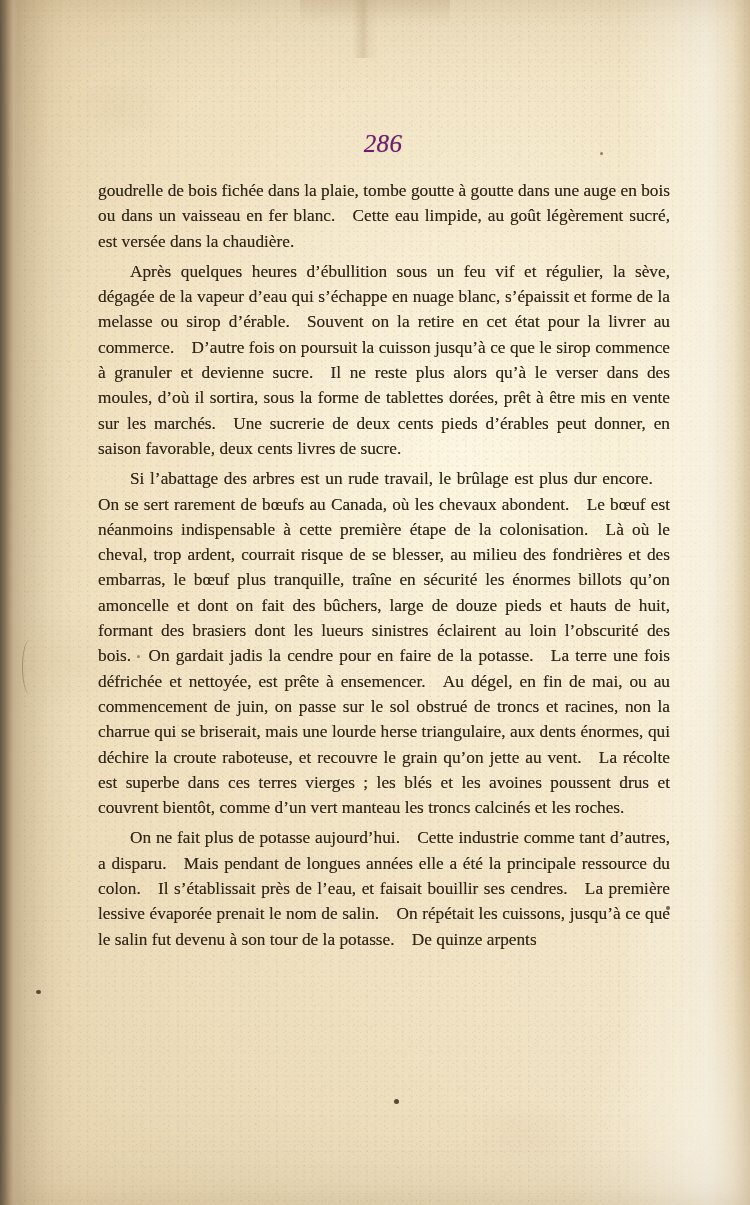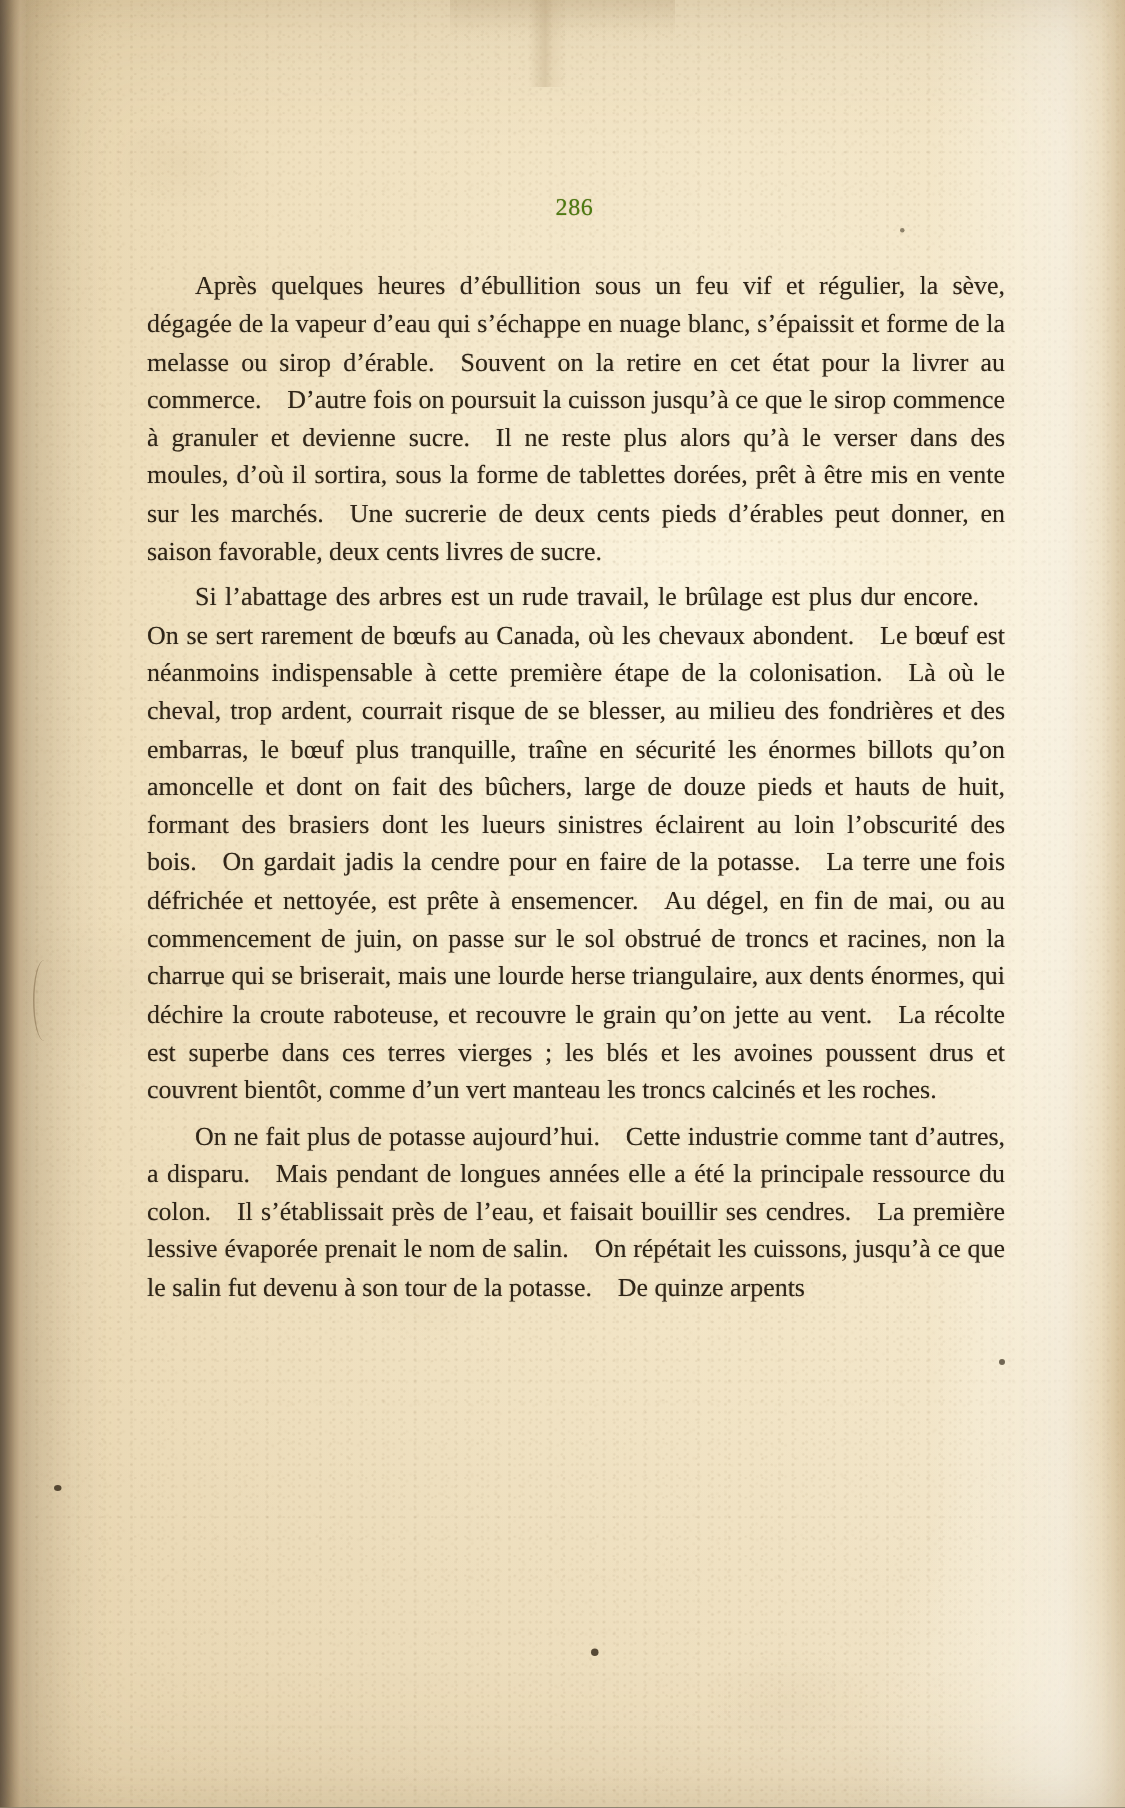--- a/index.html
+++ b/index.html
@@ -172,24 +172,25 @@
     left: 98px;
     top: 0;
     width: 570px;
   }
   .folio {
     position: absolute;
     left: 0;
     top: 130px;
     width: 570px;
     text-align: center;
-    font-size: 16px;
-    color: #4d7c0f;
+    font-size: 25px;
+    color: #701a75;
     letter-spacing: 0.4px;
     text-shadow: 0 0 0.7px rgba(60,46,30,0.55);
+    font-style: italic;
   }
   .para {
     margin: 0;
     color: #2f2518;
     font-size: 17.3px;
     line-height: 25.3px;
     text-align: justify;
     text-justify: inter-word;
     text-shadow: 0 0 0.6px rgba(55,42,26,0.5);
   }
@@ -256,20 +257,21 @@
   <div class="ink-dot dot-left"></div>
   <div class="ink-dot dot-bottom"></div>
   <div class="ink-dot dot-right"></div>
   <div class="ink-dot dot-top"></div>
   <div class="ink-dot dot-mid"></div>
   <div class="pencil-curve"></div>
 
   <div class="textblock">
     <div class="folio">286</div>
     <div id="paragraphs">
+        <p class="para" id="para-1"><span>goudrelle de bois fichée dans la plaie, tombe goutte à goutte dans une auge en bois ou dans un vaisseau en fer blanc. Cette eau limpide, au goût légèrement sucré, est versée dans la chaudière.</span></p>
         <p class="para" id="para-2"><span class="ind"></span><span>Après quelques heures d’ébullition sous un feu vif et régulier, la sève, dégagée de la vapeur d’eau qui s’échappe en nuage blanc, s’épaissit et forme de la melasse ou sirop d’érable. Souvent on la retire en cet état pour la livrer au commerce. D’autre fois on poursuit la cuisson jusqu’à ce que le sirop commence à granuler et devienne sucre. Il ne reste plus alors qu’à le verser dans des moules, d’où il sortira, sous la forme de tablettes dorées, prêt à être mis en vente sur les marchés. Une sucrerie de deux cents pieds d’érables peut donner, en saison favorable, deux cents livres de sucre.</span></p>
         <p class="para" id="para-3"><span class="ind"></span><span>Si l’abattage des arbres est un rude travail, le brûlage est plus dur encore. On se sert rarement de bœufs au Canada, où les chevaux abondent. Le bœuf est néanmoins indispensable à cette première étape de la colonisation. Là où le cheval, trop ardent, courrait risque de se blesser, au milieu des fondrières et des embarras, le bœuf plus tranquille, traîne en sécurité les énormes billots qu’on amoncelle et dont on fait des bûchers, large de douze pieds et hauts de huit, formant des brasiers dont les lueurs sinistres éclairent au loin l’obscurité des bois. On gardait jadis la cendre pour en faire de la potasse. La terre une fois défrichée et nettoyée, est prête à ensemencer. Au dégel, en fin de mai, ou au commencement de juin, on passe sur le sol obstrué de troncs et racines, non la charrue qui se briserait, mais une lourde herse triangulaire, aux dents énormes, qui déchire la croute raboteuse, et recouvre le grain qu’on jette au vent. La récolte est superbe dans ces terres vierges ; les blés et les avoines poussent drus et couvrent bientôt, comme d’un vert manteau les troncs calcinés et les roches.</span></p>
         <p class="para" id="para-4"><span class="ind"></span><span>On ne fait plus de potasse aujourd’hui. Cette industrie comme tant d’autres, a disparu. Mais pendant de longues années elle a été la principale ressource du colon. Il s’établissait près de l’eau, et faisait bouillir ses cendres. La première lessive évaporée prenait le nom de salin. On répétait les cuissons, jusqu’à ce que le salin fut devenu à son tour de la potasse. De quinze arpents</span></p>
       </div>
   </div>
 
   <div class="vignette"></div>
 </div>
 
 </body></html>

